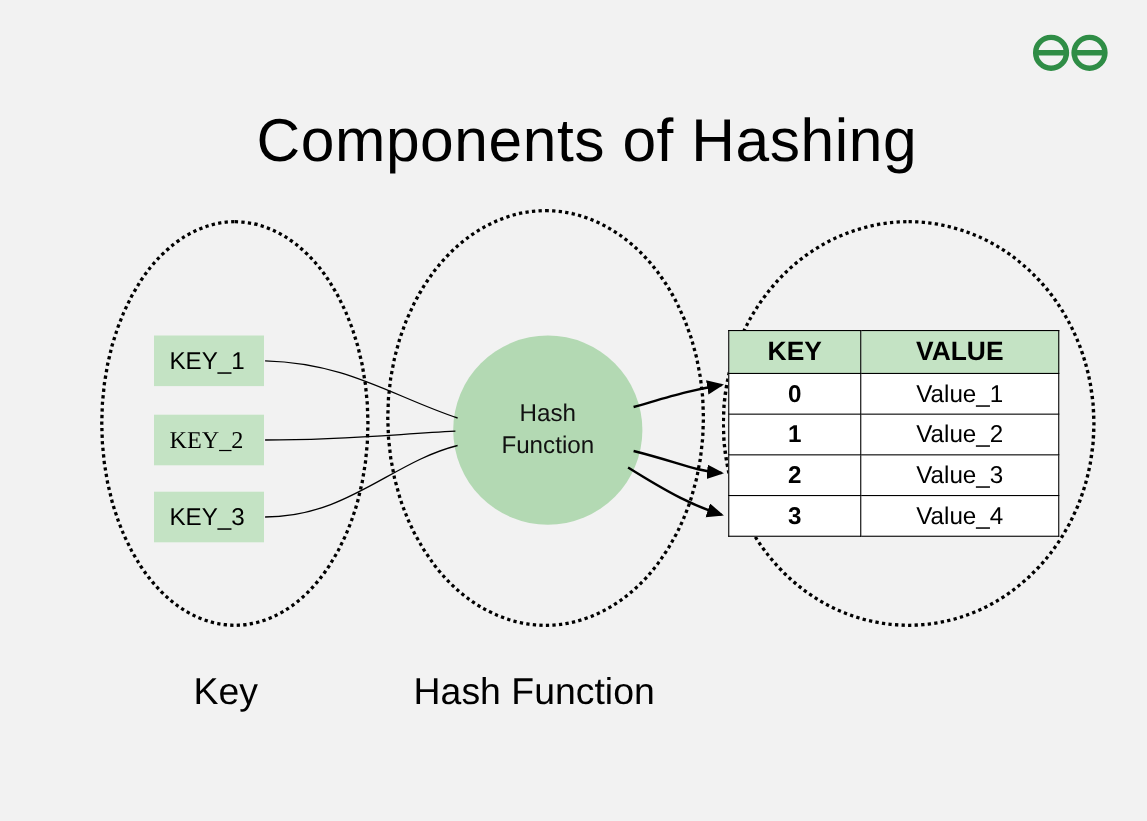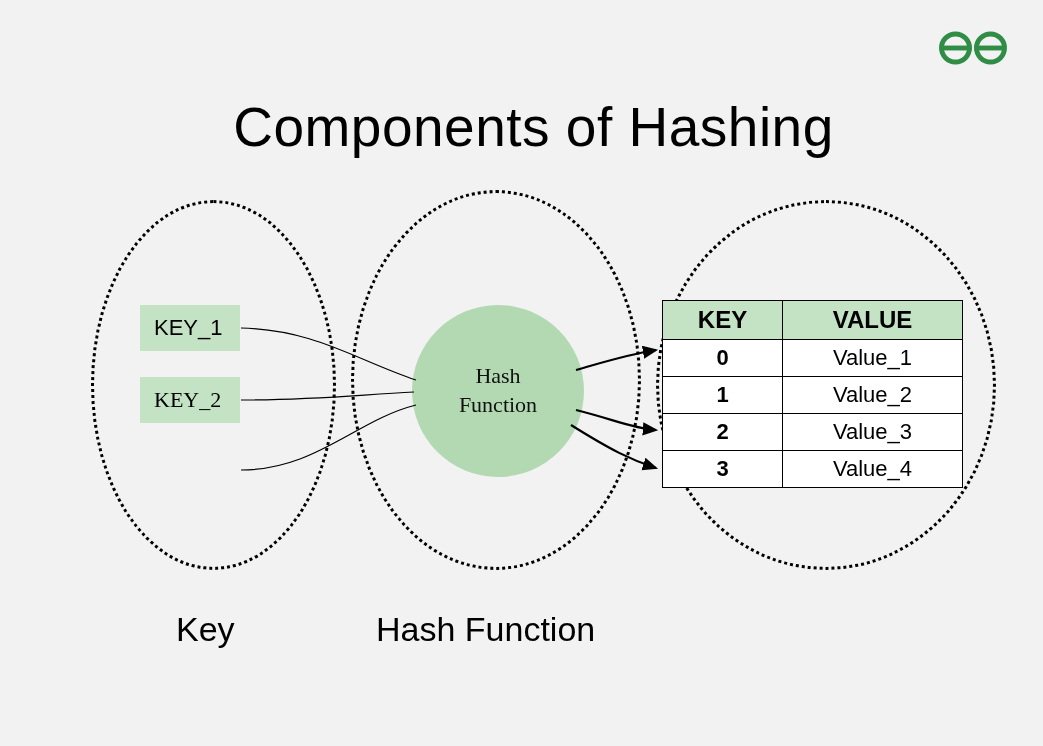--- a/index.html
+++ b/index.html
@@ -136,23 +136,24 @@
 <h1 class="title">Components of Hashing</h1>
 
 <div class="canvas">
 
   <div class="ellipse key"></div>
   <div class="ellipse func"></div>
   <div class="ellipse table"></div>
 
   <div class="keybox k1">KEY_1</div>
   <div class="keybox k2">KEY_2</div>
+  <div class="keybox k3">KEY_3</div>
 
   <div class="hf-circle">
-    <span style="white-space:pre-line;font-family:Liberation Serif, serif;">Hash
+    <span style="white-space:pre-line;">Hash
 Function</span>
   </div>
 
   <table class="hash-table">
     <thead>
       <tr>
         <th>KEY</th>
         <th>VALUE</th>
       </tr>
     </thead>

